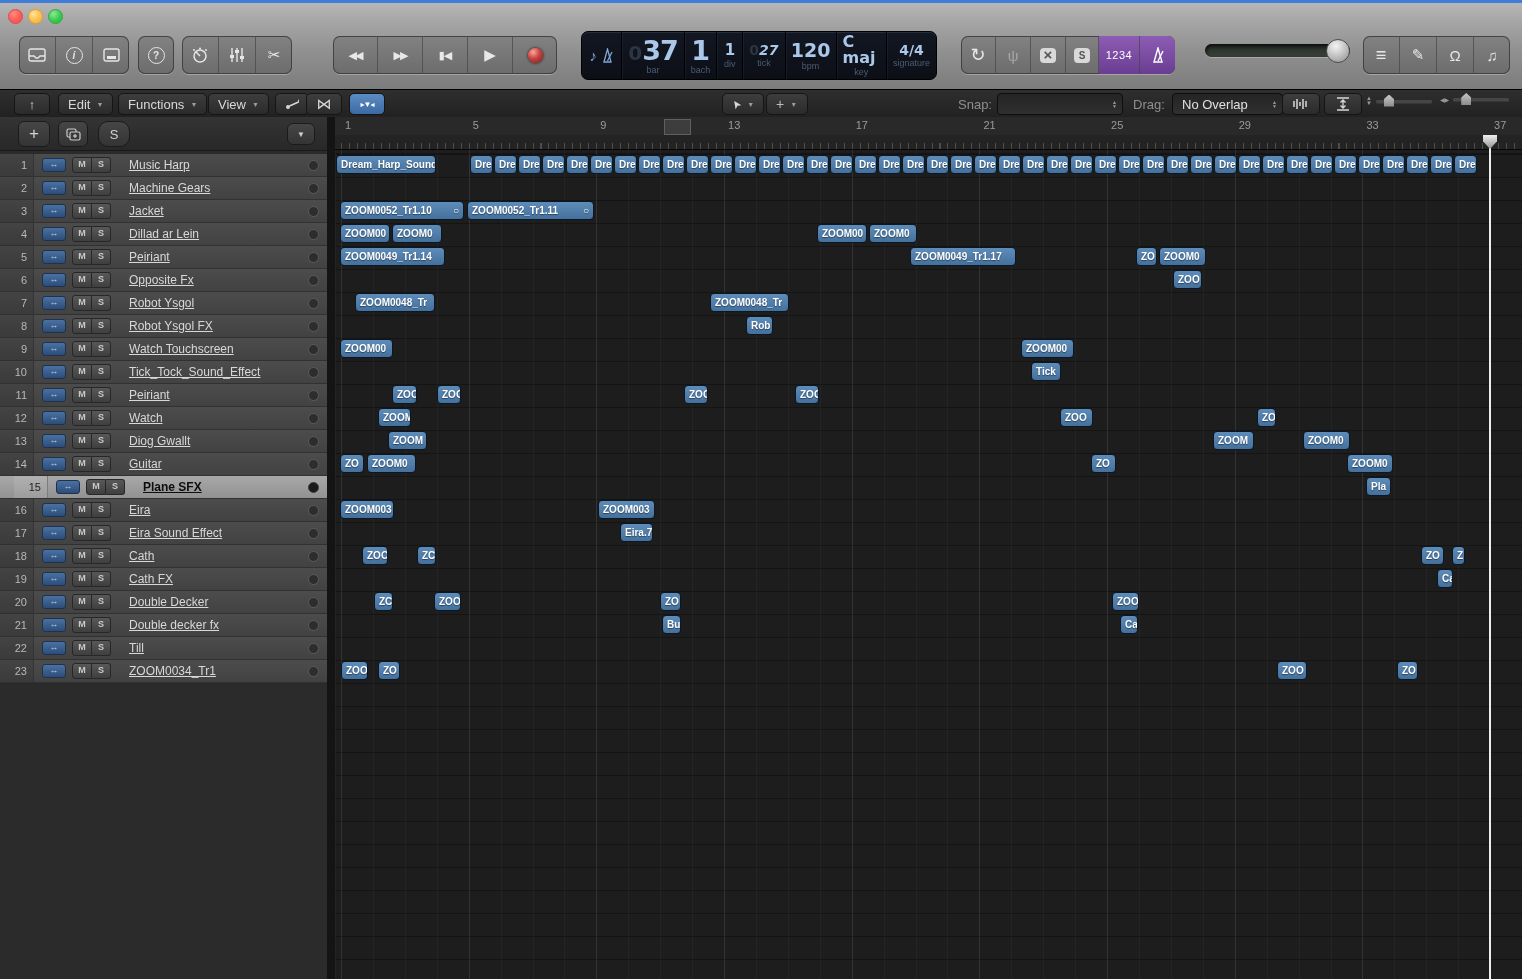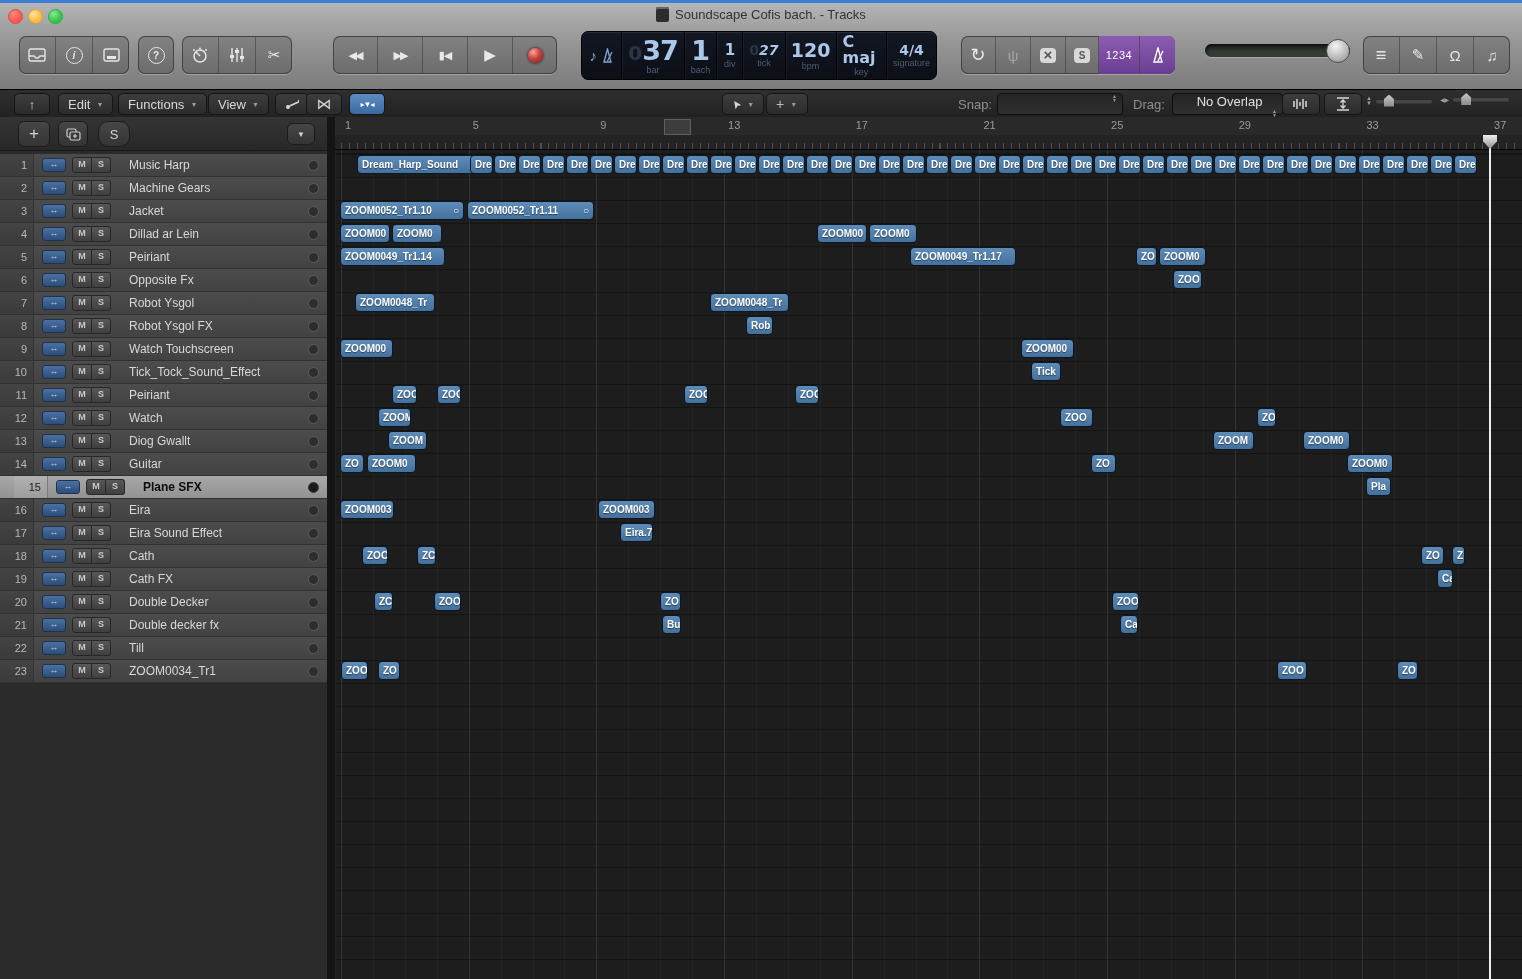--- a/index.html
+++ b/index.html
@@ -47,21 +47,21 @@
   .mrow{position:absolute;left:0;top:89px;width:100%;height:28px;
     background:linear-gradient(#2f2f2f,#212121);border-top:1px solid #000;border-bottom:1px solid #000;}
   .mbtn{position:absolute;top:3px;height:20px;display:flex;align-items:center;gap:6px;padding:0 9px;
     background:linear-gradient(#3d3d3d,#2b2b2b);border:1px solid #151515;border-radius:5px;
     color:#d8d8d8;font-size:13px;}
   .caret{font-size:7px;color:#9a9a9a;}
   .mbtn.blue{background:linear-gradient(#5d8cc4,#3c69a2);color:#fff;}
   .mlabel{position:absolute;top:7px;color:#8f8f8f;font-size:13px;}
   .dd{position:absolute;top:3px;height:20px;display:flex;align-items:center;padding:0 5px 0 9px;
     background:linear-gradient(#242424,#303030);border:1px solid #0e0e0e;border-radius:4px;
-    color:#e0e0e0;font-size:13px;flex-direction:column;}
+    color:#e0e0e0;font-size:13px;}
   .stepper{margin-left:auto;display:flex;flex-direction:column;line-height:4px;font-size:5px;color:#999;padding-left:7px;}
   .zwrap{position:absolute;top:6px;display:flex;align-items:center;gap:4px;color:#9a9a9a;}
   .zarrows{display:flex;flex-direction:column;line-height:5px;font-size:6px;}
   .zline{position:relative;width:56px;height:3px;background:#464646;border-radius:2px;box-shadow:0 1px 0 rgba(255,255,255,.07);}
   .zthumb{position:absolute;top:-5px;left:8px;width:10px;height:12px;
     background:linear-gradient(#c7c7c7,#8b8b8b);clip-path:polygon(50% 0,100% 38%,100% 100%,0 100%,0 38%);}
   
   .sidepanel{position:absolute;left:0;top:117px;width:327px;height:862px;background:#2b2b2b;}
   .headerbar{position:absolute;left:0;top:0;width:100%;height:33px;
     background:linear-gradient(#343434,#282828);border-bottom:1px solid #191919;}
@@ -74,21 +74,21 @@
   .tnum{width:27px;height:100%;line-height:22px;text-align:right;padding-right:6px;box-sizing:content-box;
     color:#b8b8b8;font-size:11px;border-right:1px solid #333;background:rgba(0,0,0,.10);}
   .selected .tnum{color:#1e1e1e;border-right-color:#7c7c7c;background:rgba(255,255,255,.10);margin-left:14px;}
   .ticon{width:22px;height:12px;margin:0 6px 0 8px;border-radius:3px;border:1px solid #1d3250;
     background:linear-gradient(#4a71a2,#2d4d78);color:#a9cdf2;font-size:9px;line-height:11px;text-align:center;}
   .ms{display:flex;}
   .msbtn{width:18px;height:14px;background:linear-gradient(#585858,#3f3f3f);border:1px solid #272727;
     color:#c9c9c9;font-size:9px;font-weight:bold;text-align:center;line-height:13px;}
   .msbtn.m{border-radius:3px 0 0 3px;}
   .msbtn.s{border-radius:0 3px 3px 0;border-left:none;}
-  .tname{flex:1;margin-left:18px;font-size:12px;color:#d8d8d8;white-space:nowrap;overflow:hidden;}
+  .tname{flex:1;margin-left:18px;font-size:12px;color:#d8d8d8;white-space:nowrap;overflow:hidden;text-decoration:underline;}
   .selected .tname{color:#0d0d0d;font-weight:bold;}
   .tcircle{width:9px;height:9px;border-radius:50%;margin-right:8px;background:#2d2d2d;border:1px solid #5c5c5c;}
   .selected .tcircle{background:#191919;border-color:#3d3d3d;}
   .divcol{position:absolute;left:327px;top:117px;width:8px;height:862px;background:#141414;}
   
   .ruler{position:absolute;left:335px;top:117px;width:1187px;height:33px;background:#292929;border-bottom:1px solid #070707;box-sizing:border-box;}
   .ruler .band{position:absolute;left:0;bottom:0;width:100%;height:14px;background:#232323;}
   .ruler .ticks{position:absolute;left:6px;right:0;bottom:0;height:6px;
     background:repeating-linear-gradient(90deg,#4d4d4d 0 1px,transparent 1px 7.98px);}
   .rnum{position:absolute;top:2px;font-size:11px;color:#9b9b9b;}
@@ -117,23 +117,20 @@
 </head>
 <body>
 
 <div class="stage">
   <div class="top-accent"></div>
 
   <div class="chrome">
     <div class="traffic t-red"></div>
     <div class="traffic t-yellow"></div>
     <div class="traffic t-green"></div>
-    <div class="wtitle">
-      <span class="doc-ic"></span><span>Soundscape Cofis bach.  - Tracks</span>
-    </div>
 
     <div class="tgroup" style="left:19px;top:36px;">
       <div class="tbtn">
         <svg width="18" height="14">
             <rect x="1" y="1" width="16" height="12" rx="2" fill="none" stroke="#e6e6e6" stroke-width="1.4"></rect>
             <path d="M1 8 h5 l2 2 h2 l2-2 h5" fill="none" stroke="#e6e6e6" stroke-width="1.4"></path>
           </svg>
       </div>
       <div class="tbtn">
         <span class="i-circle">i</span>
@@ -649,21 +646,21 @@
         <span class="rnum" style="left: 776.08px;">25</span>
         <span class="rnum" style="left: 903.76px;">29</span>
         <span class="rnum" style="left: 1031.44px;">33</span>
         <span class="rnum" style="left: 1159.12px;">37</span>
       </div>
     <div class="rmarker" style="left: 329px;"></div>
     <div class="phmark" style="left: 1148px;"></div>
   </div>
 
   <div class="arrange" id="regions">
-      <div class="region" style="left: 22px; top: 5px; width: 134px;"><span>Dream_Harp_Sound</span></div>
+      <div class="region" style="left: 1px; top: 5px; width: 100px;"><span>Dream_Harp_Sound</span></div>
       <div class="region" style="left: 135px; top: 5px; width: 23px;"><span>Dre</span></div>
       <div class="region" style="left: 159px; top: 5px; width: 23px;"><span>Dre</span></div>
       <div class="region" style="left: 183px; top: 5px; width: 23px;"><span>Dre</span></div>
       <div class="region" style="left: 207px; top: 5px; width: 23px;"><span>Dre</span></div>
       <div class="region" style="left: 231px; top: 5px; width: 23px;"><span>Dre</span></div>
       <div class="region" style="left: 255px; top: 5px; width: 23px;"><span>Dre</span></div>
       <div class="region" style="left: 279px; top: 5px; width: 23px;"><span>Dre</span></div>
       <div class="region" style="left: 303px; top: 5px; width: 23px;"><span>Dre</span></div>
       <div class="region" style="left: 327px; top: 5px; width: 23px;"><span>Dre</span></div>
       <div class="region" style="left: 351px; top: 5px; width: 23px;"><span>Dre</span></div>

